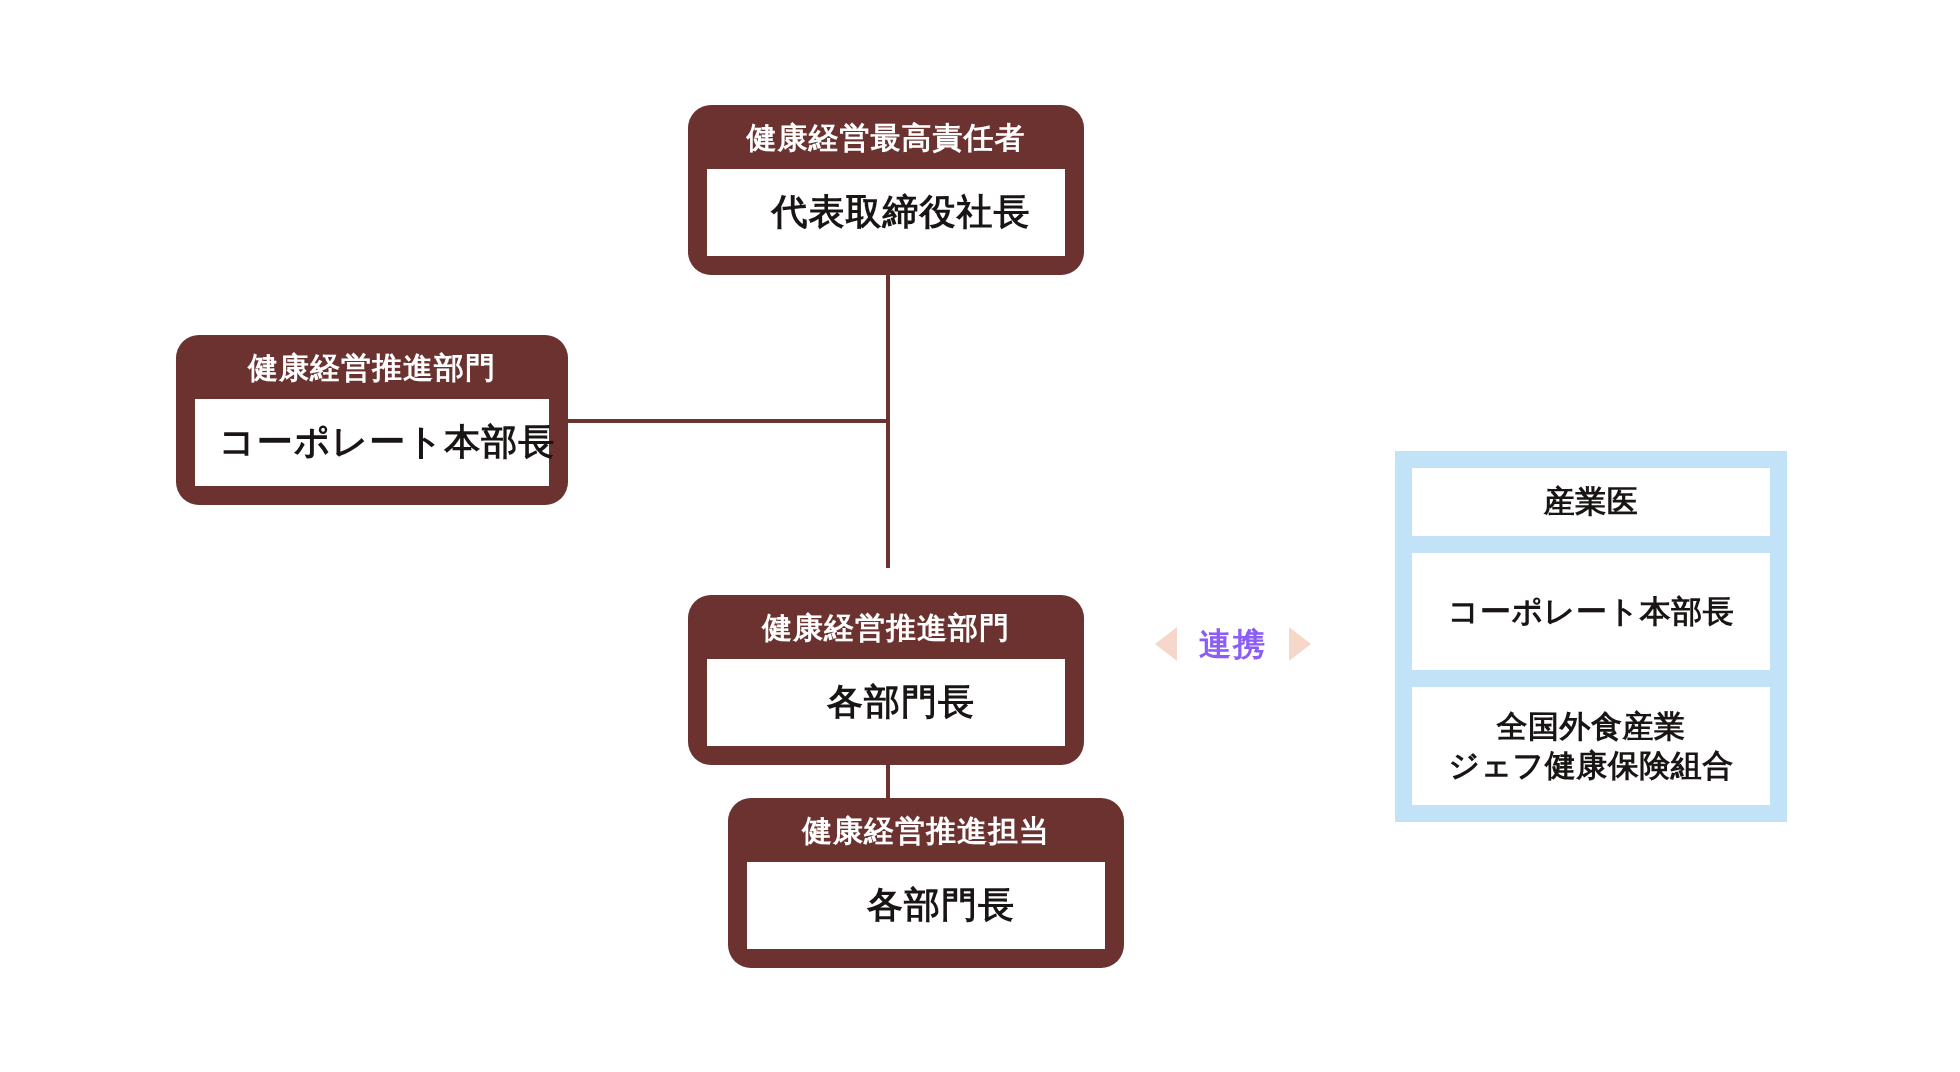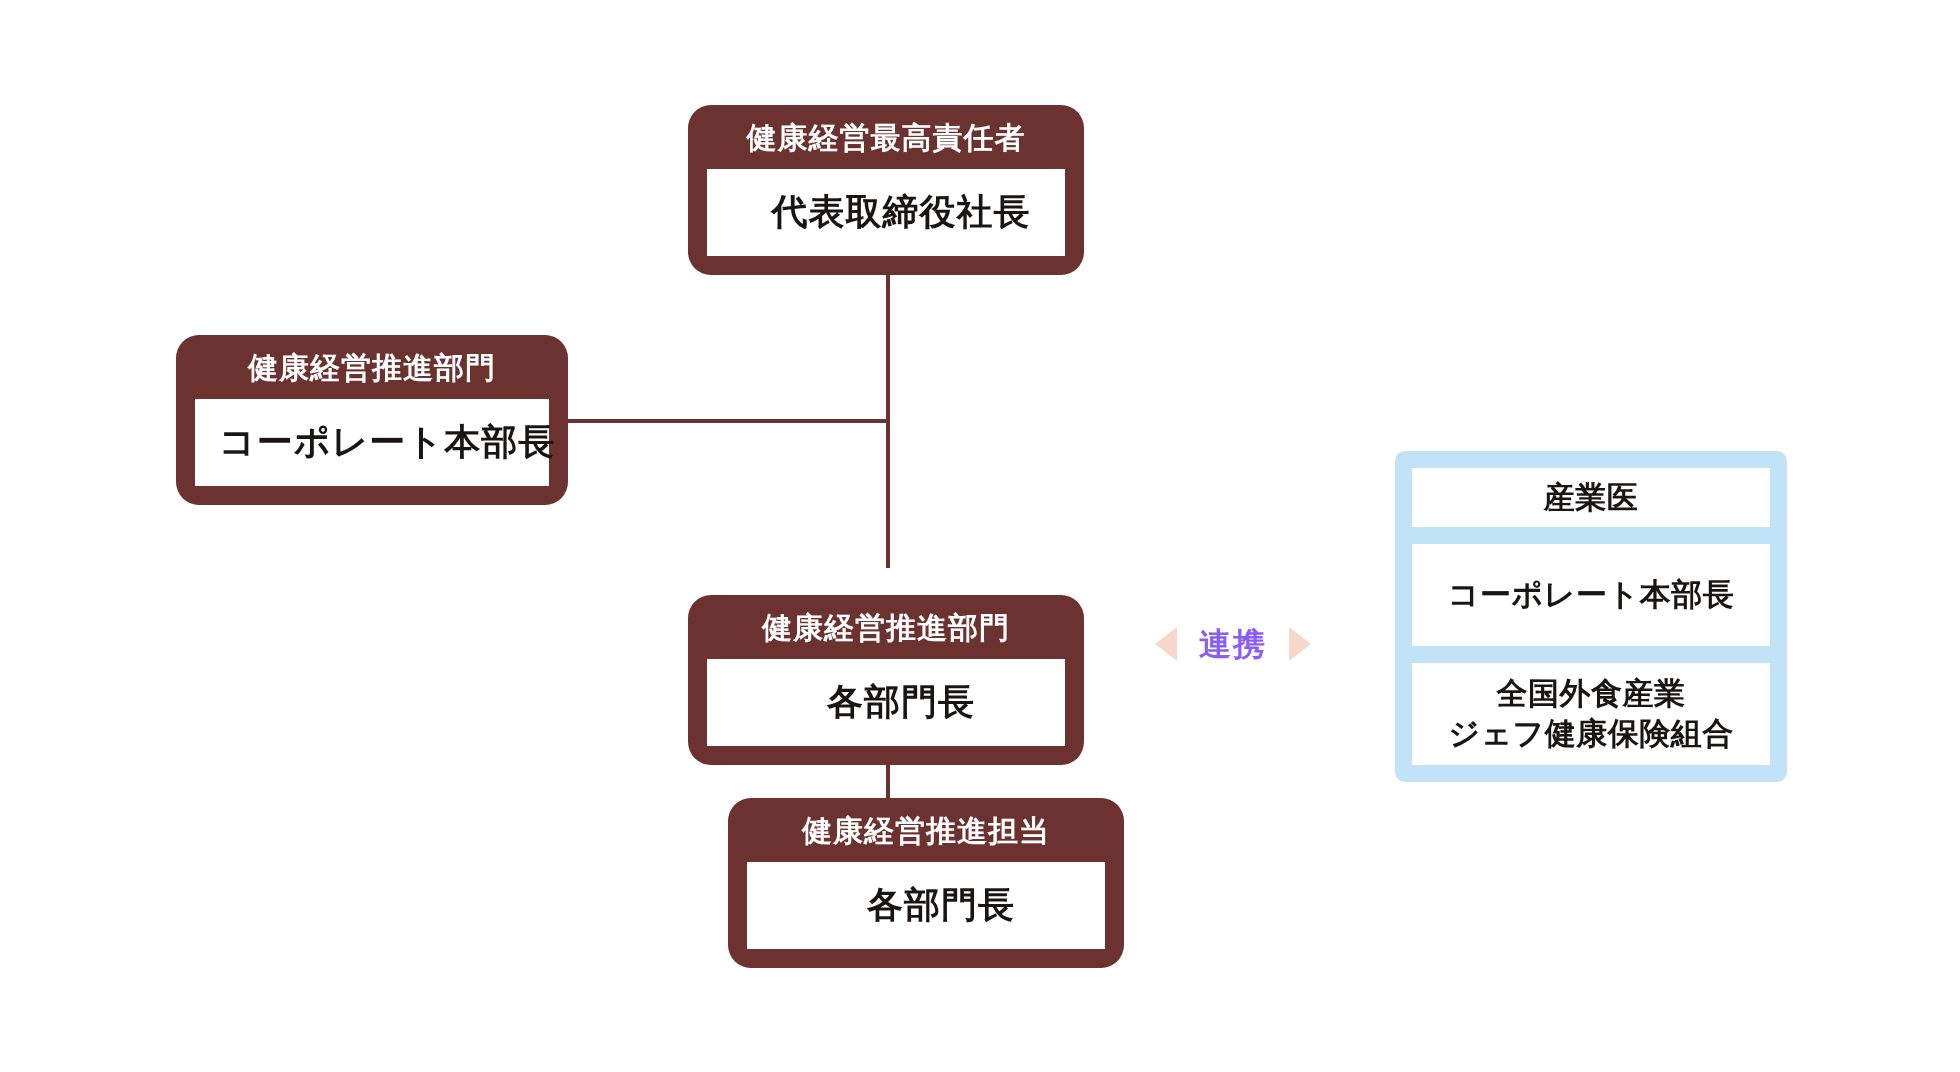--- a/index.html
+++ b/index.html
@@ -150,21 +150,21 @@
     <div class="org-box-title">健康経営推進担当</div>
     <div class="org-box-body">各部門長</div>
   </div>
 
   <div class="link-marker" style="left:1155px; top:627px;">
     <div class="tri tri-left"></div>
     <div class="link-label">連携</div>
     <div class="tri tri-right"></div>
   </div>
 
-  <div class="partner-panel" style="left:1395px; top:451px; width:392px; height:331px;border-radius:10px;">
+  <div class="partner-panel" style="left:1395px; top:451px; width:392px; height:371px;">
 
     <div class="partner-card one-line">
       <span class="line">産業医</span>
     </div>
 
     <div class="partner-card two-line">
       <div>
         <span class="line">コーポレート本部長</span>
       </div>
     </div>

